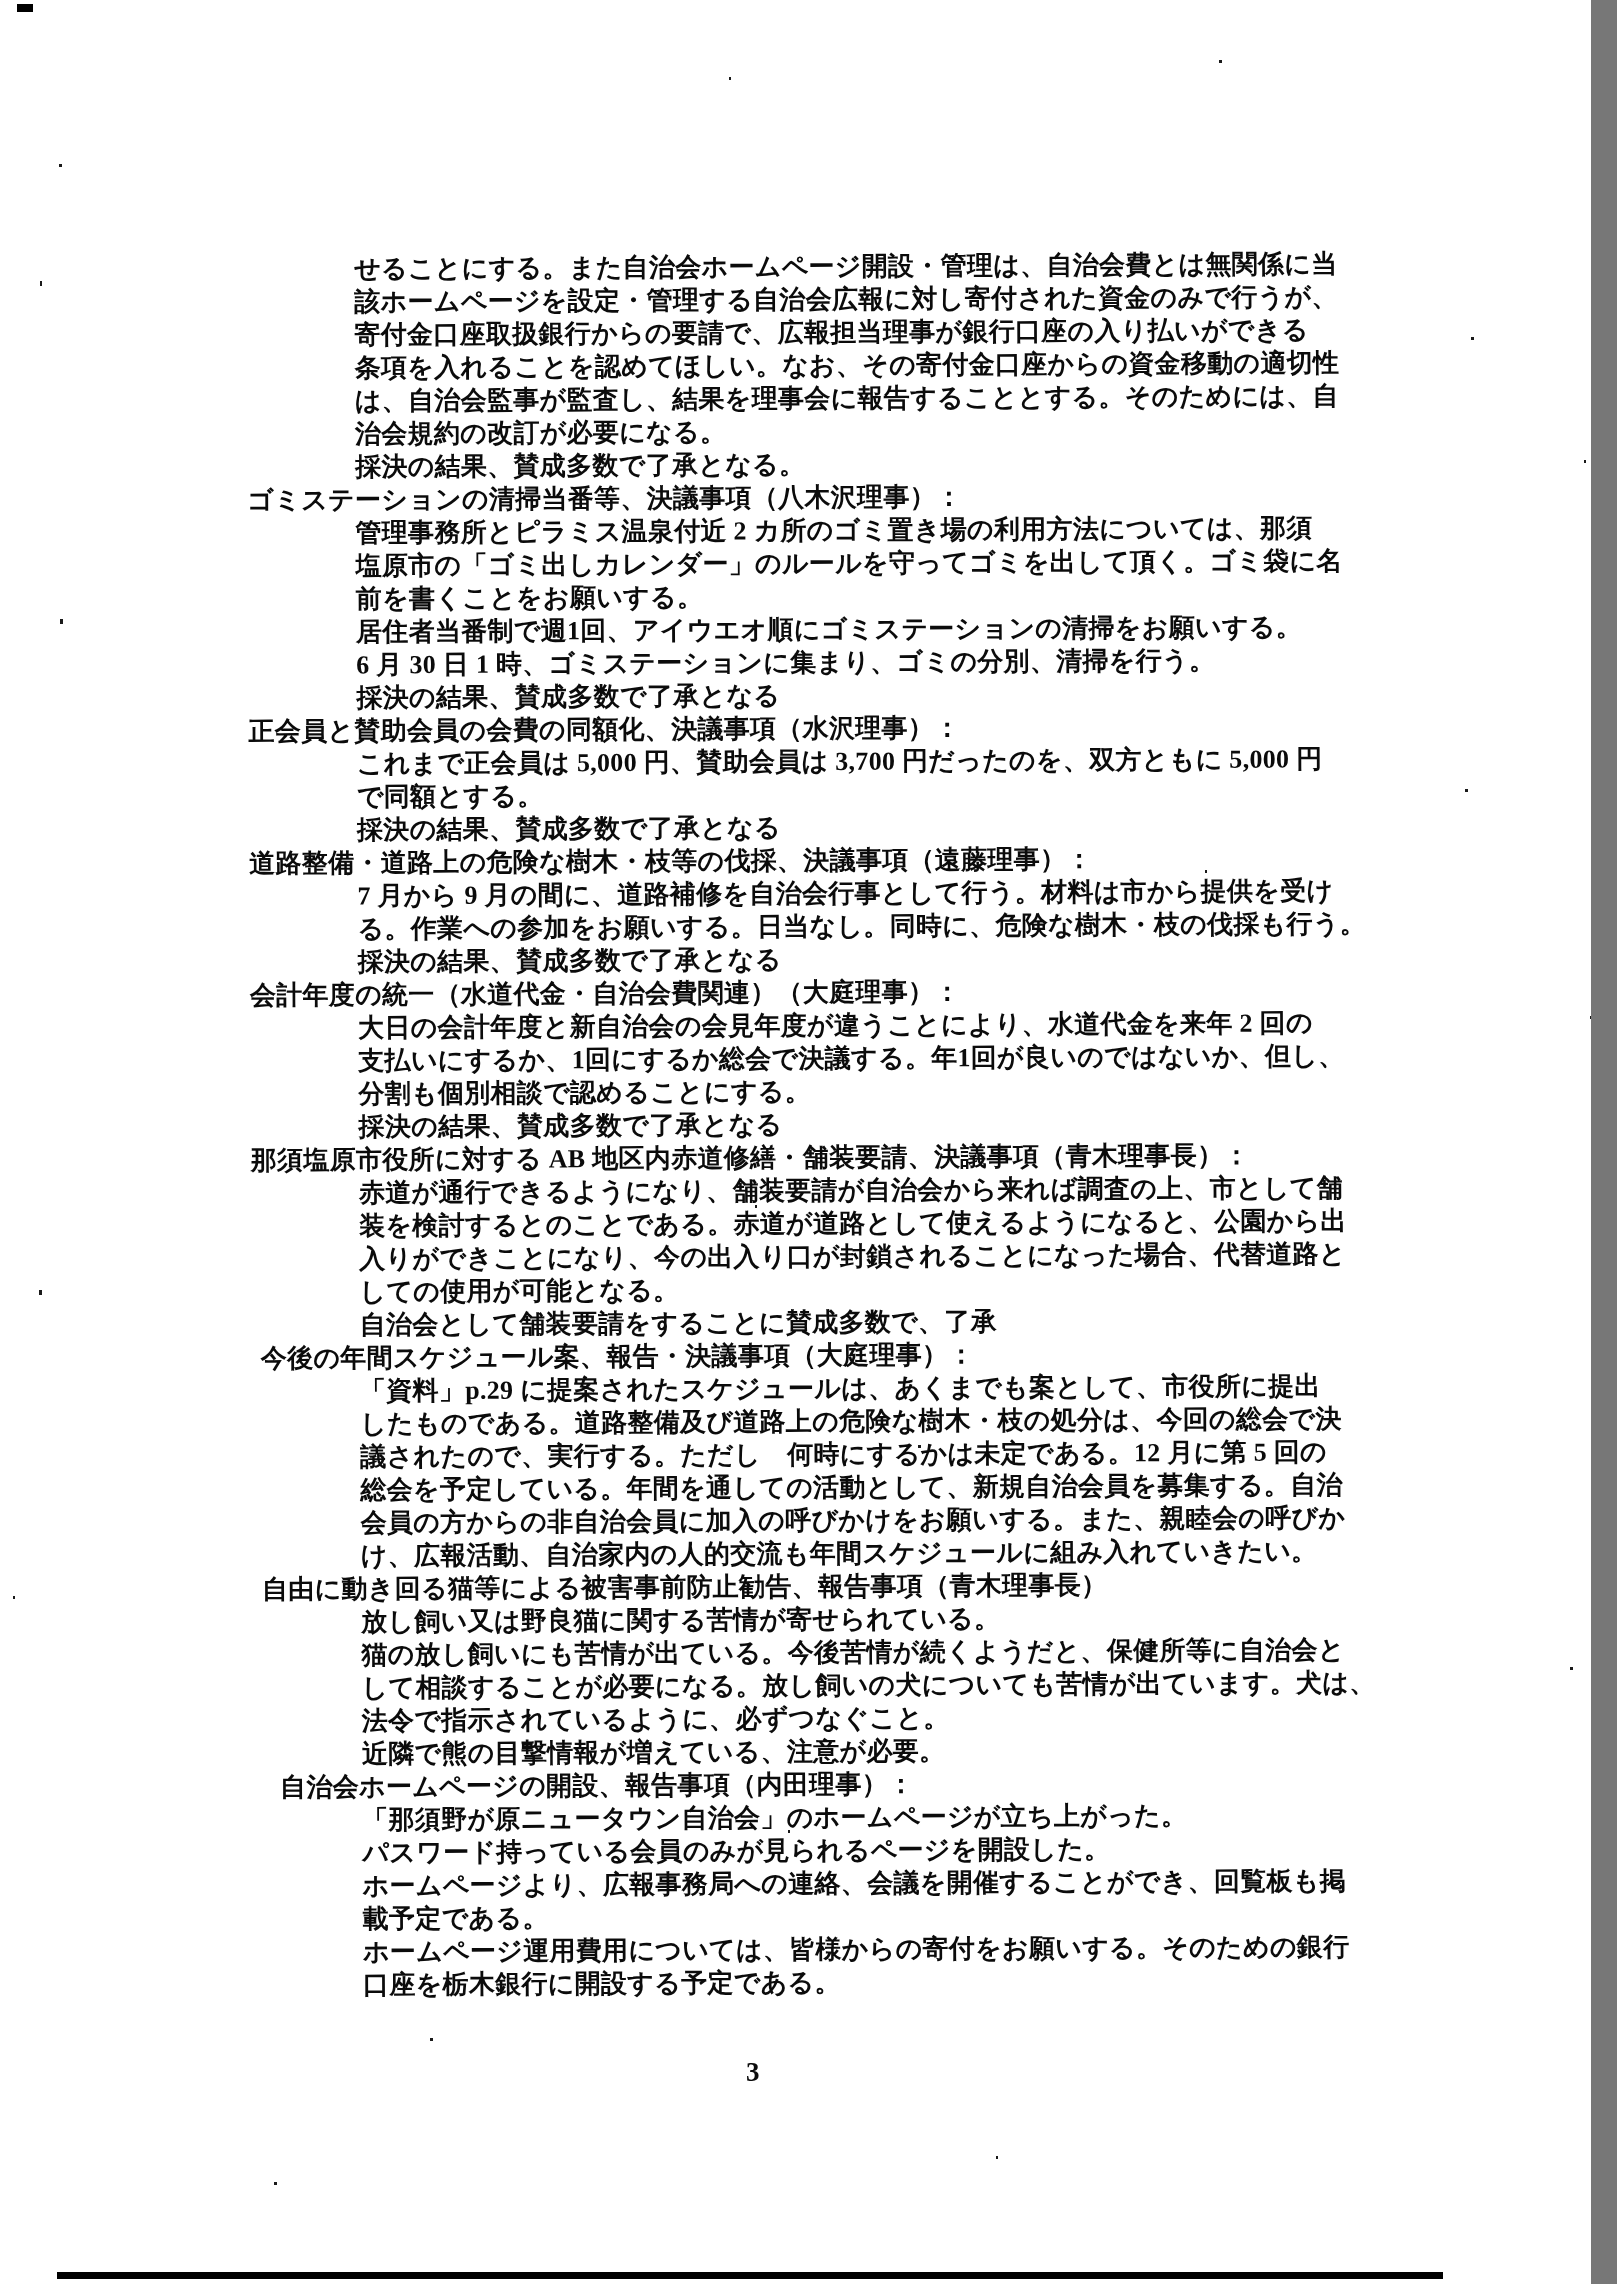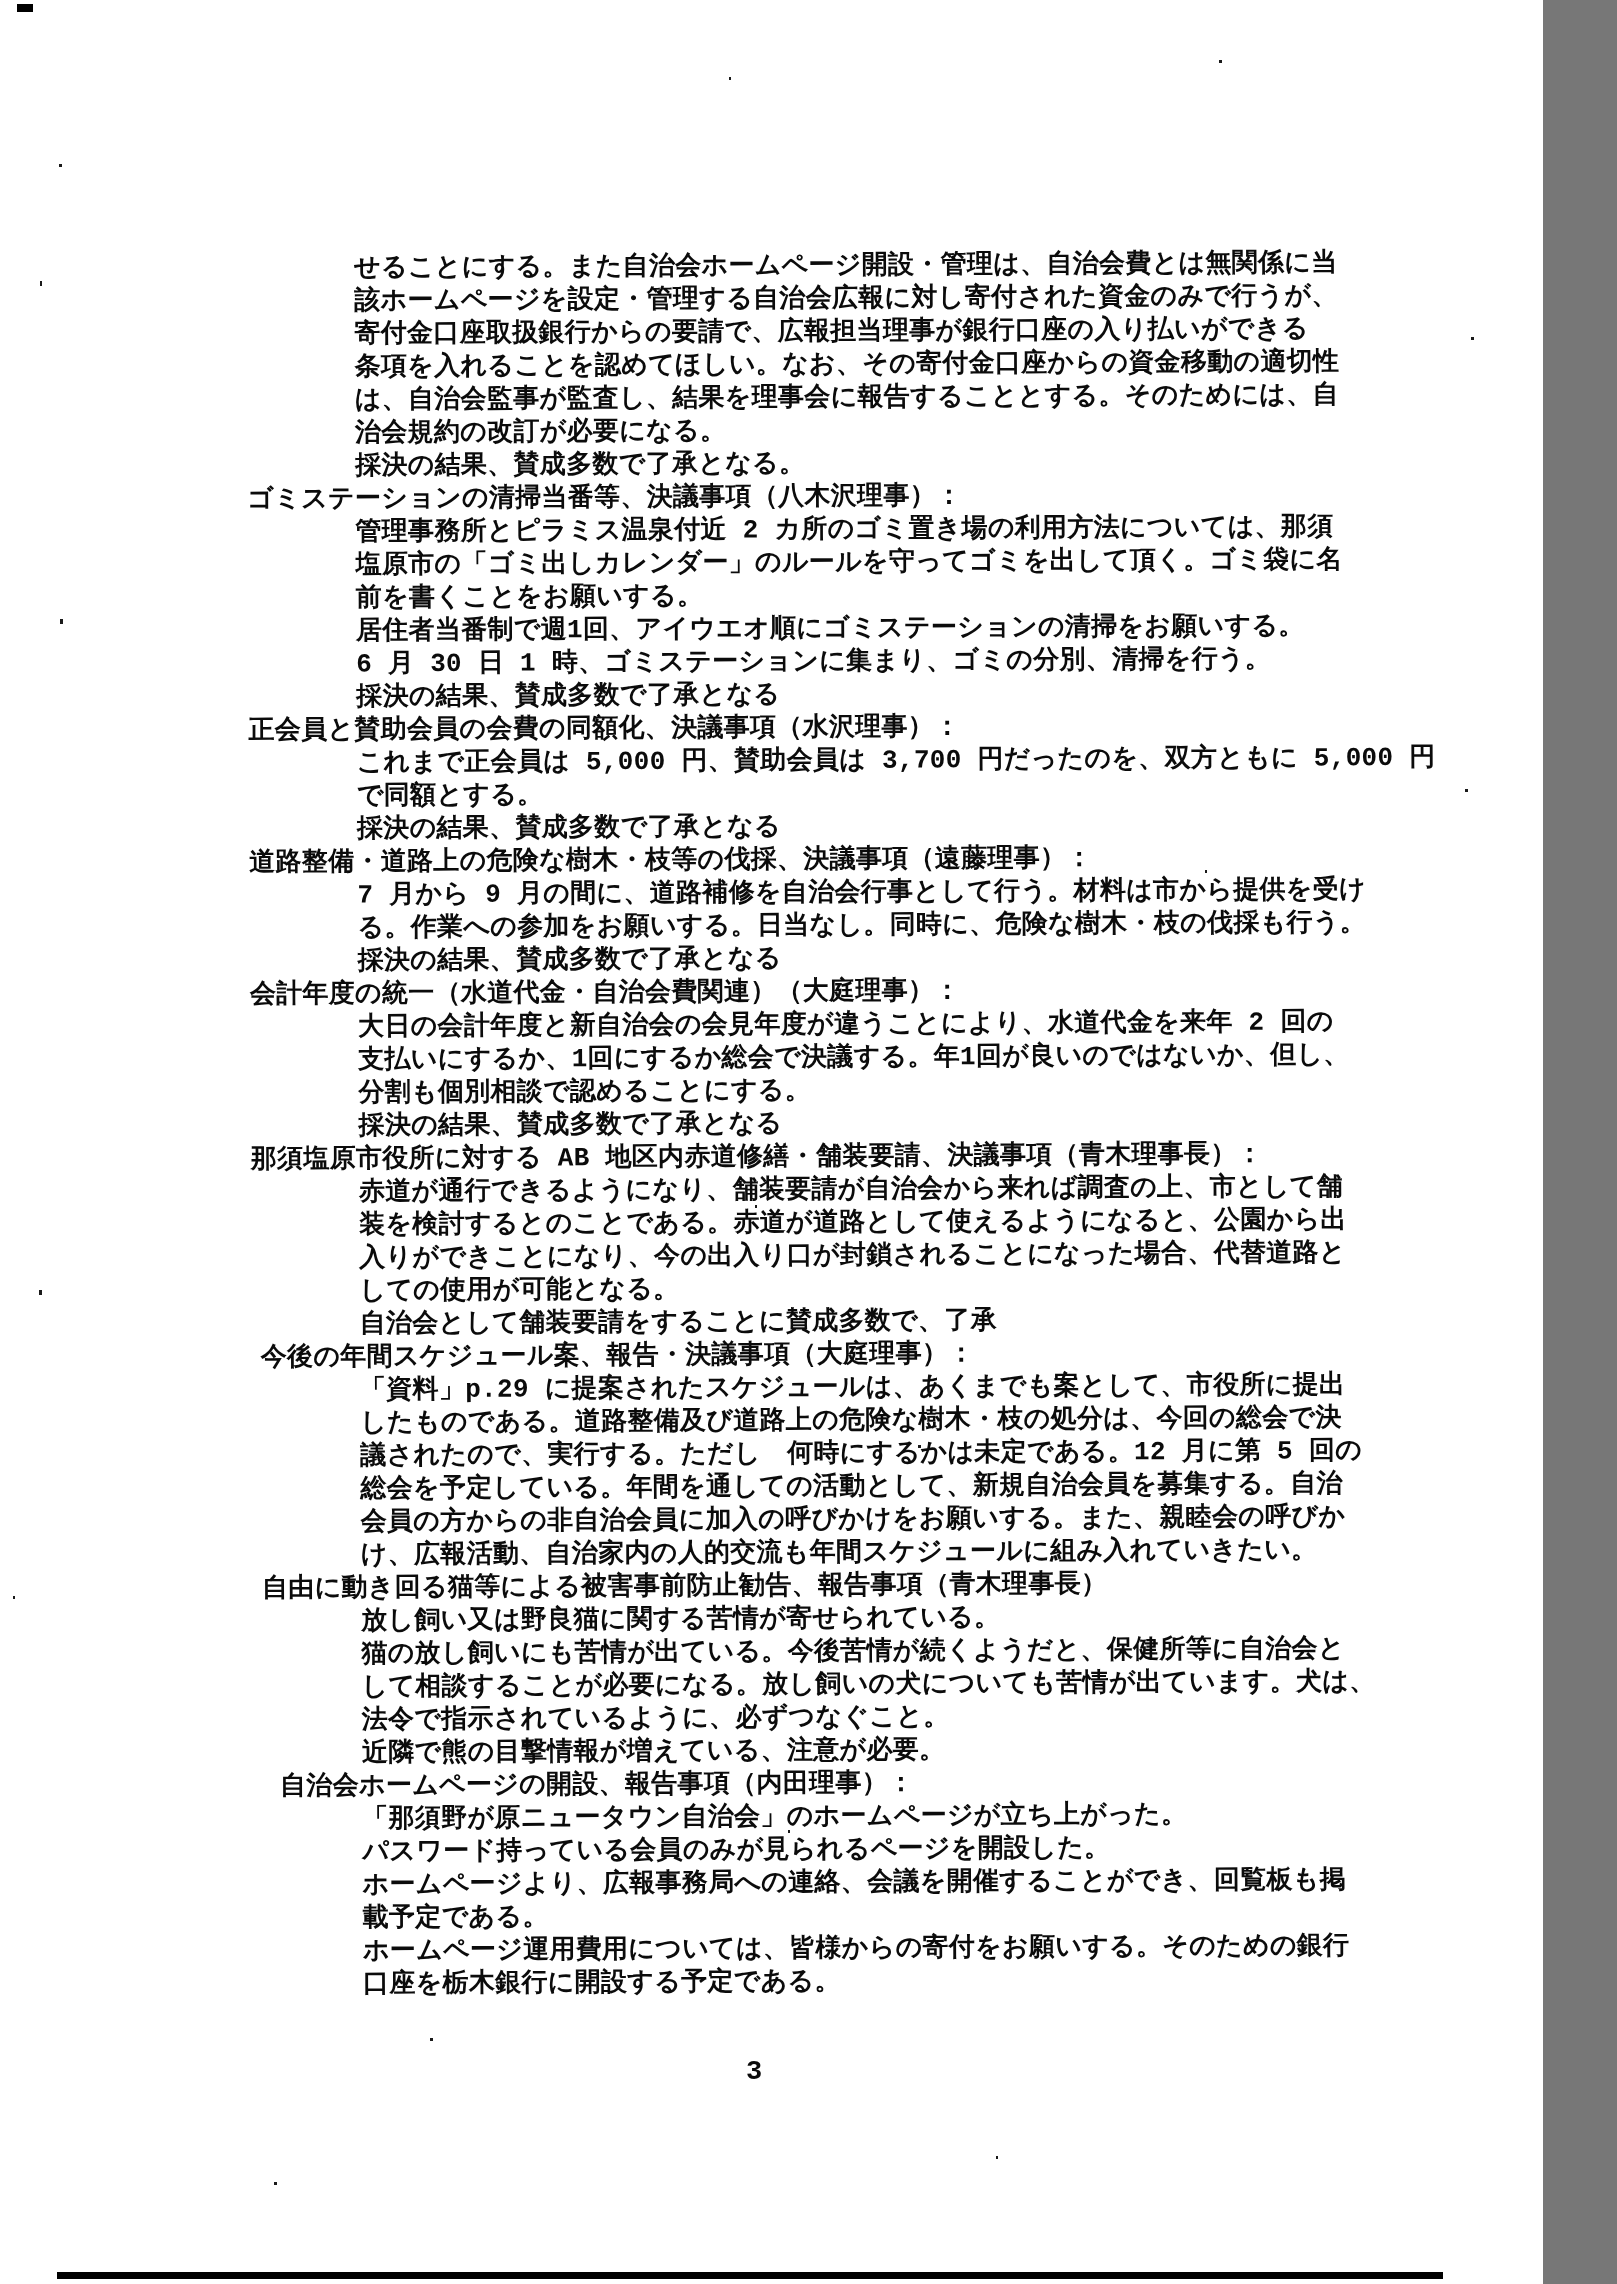--- a/index.html
+++ b/index.html
@@ -2,22 +2,23 @@
 <html lang="ja" style="font-size:10.4px"><head>
 <meta charset="utf-8">
 <style>
   html,body{margin:0;padding:0;background:#777;}
   .page{
     position:relative;
     width:1543px;
     height:2284px;
     background:#ffffff;
     overflow:hidden;
-    font-family:Liberation Mono, monospace;
+    font-family:Liberation Serif, serif;
     color:#0b0b0b;
+    padding-left:48px;
   }
   .text-block{
     position:absolute;
     left:246px;
     top:253px;
     width:1172px;
     transform:rotate(-0.3deg);
     transform-origin:0 0;
   }
   .line{

